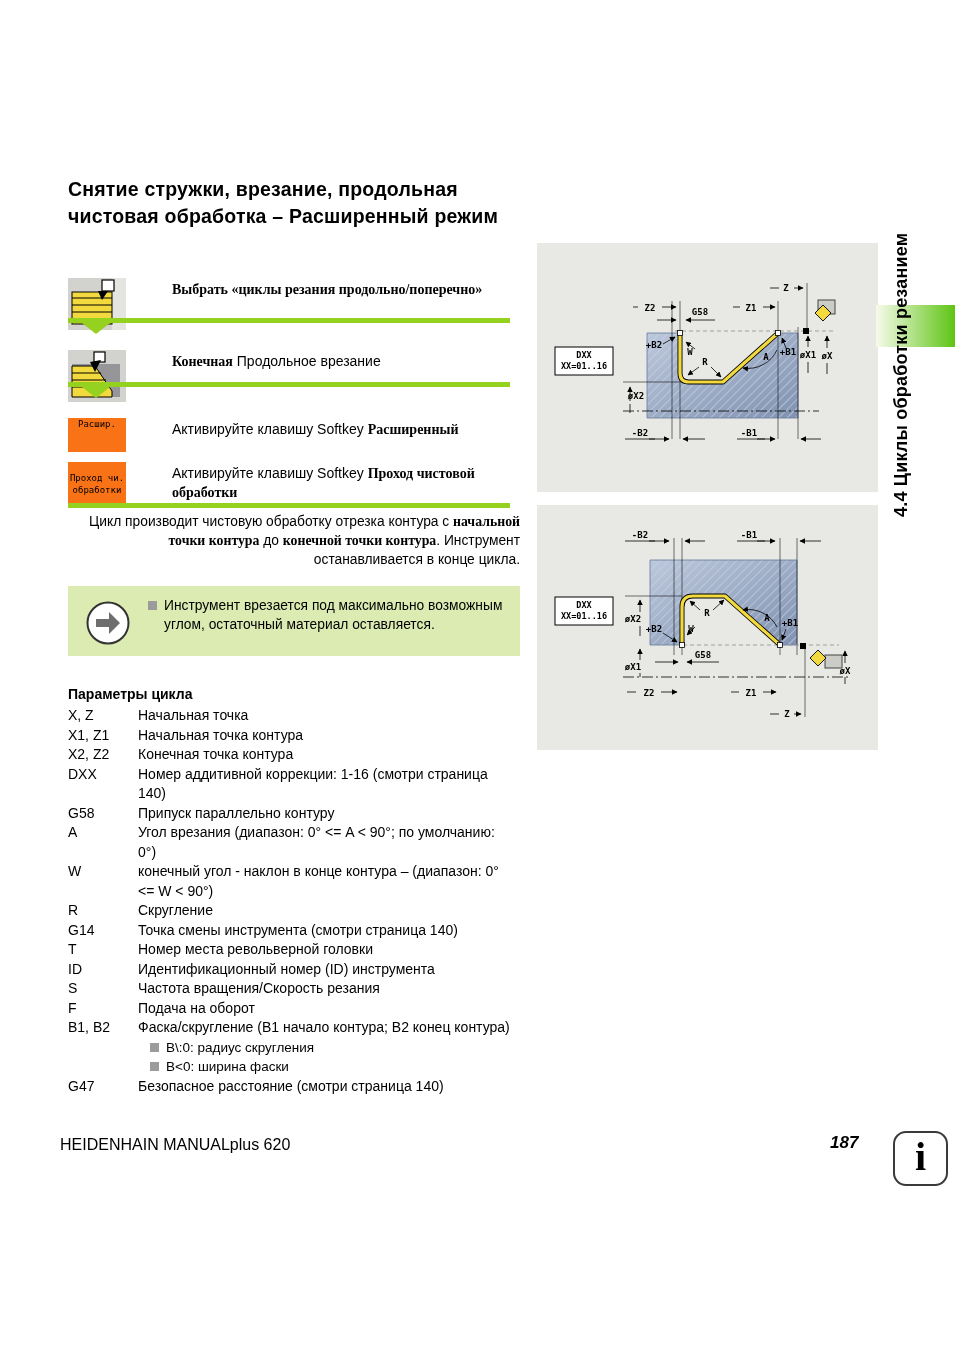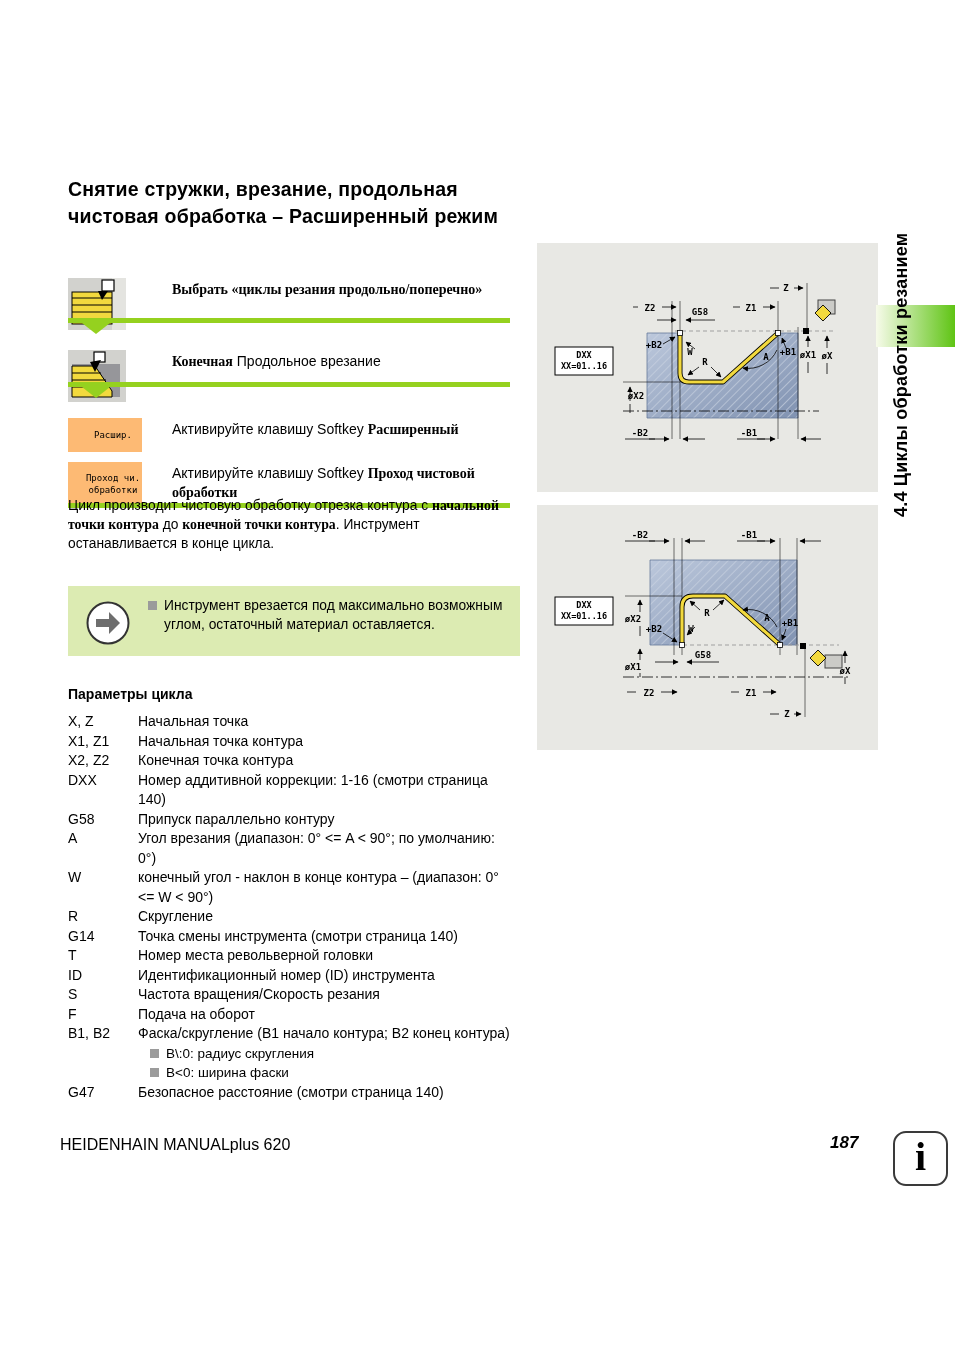--- a/index.html
+++ b/index.html
@@ -13,35 +13,35 @@
   
   .steps{left:68px;top:258px;width:442px;height:252px;}
   .step-row{position:absolute;left:0;width:442px;margin-top:20px;}
   .step-icon{position:absolute;left:0;top:0;}
   .step-text{position:absolute;left:104px;top:2px;width:338px;font-size:14px;line-height:19px;}
   .bold-serif{font-family:"Liberation Serif",serif;font-weight:bold;}
   .divider{position:absolute;left:0;width:442px;height:16px;}
   .divider .bar{position:absolute;left:0;top:0;width:442px;height:5px;background:#95d11f;}
   .divider .tri{position:absolute;left:14px;top:5px;width:0;height:0;
     border-left:14px solid transparent;border-right:14px solid transparent;border-top:11px solid #95d11f;}
-  .softkey{position:absolute;left:0;background:#fdba74;width:58px;display:flex;align-items:center;justify-content:center;
-    font-family:"DejaVu Sans Mono",monospace;font-size:9px;text-align:center;line-height:12px;padding-left:16px;}
+  .softkey{position:absolute;left:0;background:#f97316;width:58px;display:flex;justify-content:center;
+    font-family:"DejaVu Sans Mono",monospace;font-size:9px;text-align:center;line-height:12px;}
   .endbar{position:absolute;left:0;width:442px;height:5px;background:#95d11f;}
   
-  .intro{left:68px;top:496px;width:452px;font-size:13.8px;line-height:19px;}
+  .intro{left:68px;top:512px;width:452px;font-size:13.8px;line-height:19px;text-align:right;}
   
   .note{left:68px;top:586px;width:452px;background:#dcebb2;padding:10px 8px 10px 0;box-sizing:border-box;}
   .note-inner{display:flex;}
   .note-icon-wrap{width:80px;display:flex;justify-content:center;align-items:flex-start;padding-top:4px;}
   .note-items{width:362px;}
   .note-item{display:flex;font-size:13.8px;line-height:19px;margin-bottom:1px;}
   .sq{flex:0 0 9px;width:9px;height:9px;background:#9b9b9b;margin:5px 7px 0 0;}
   
   .params{left:68px;top:684px;width:460px;}
-  .params-heading{font-size:14px;font-weight:bold;line-height:20px;margin-bottom:8px;}
+  .params-heading{font-size:14px;font-weight:bold;line-height:20px;margin-bottom:2px;}
   .param-row{display:flex;font-size:14px;line-height:19.5px;}
   .param-key{flex:0 0 70px;}
   .param-desc{width:372px;}
   .param-bullet{display:flex;font-size:13.5px;line-height:19.5px;padding-left:82px;}
   .param-bullet .sq{margin-top:5px;}
   
   .footer-product{left:60px;top:1136px;font-size:16px;}
   .page-number{left:830px;top:1133px;width:42px;text-align:left;font-size:17px;font-weight:bold;font-style:italic;}
   .info-box{left:893px;top:1131px;width:55px;height:55px;border:2.5px solid #3a3a3a;border-radius:13px;background:#fff;
     display:flex;align-items:center;justify-content:center;box-sizing:border-box;}

